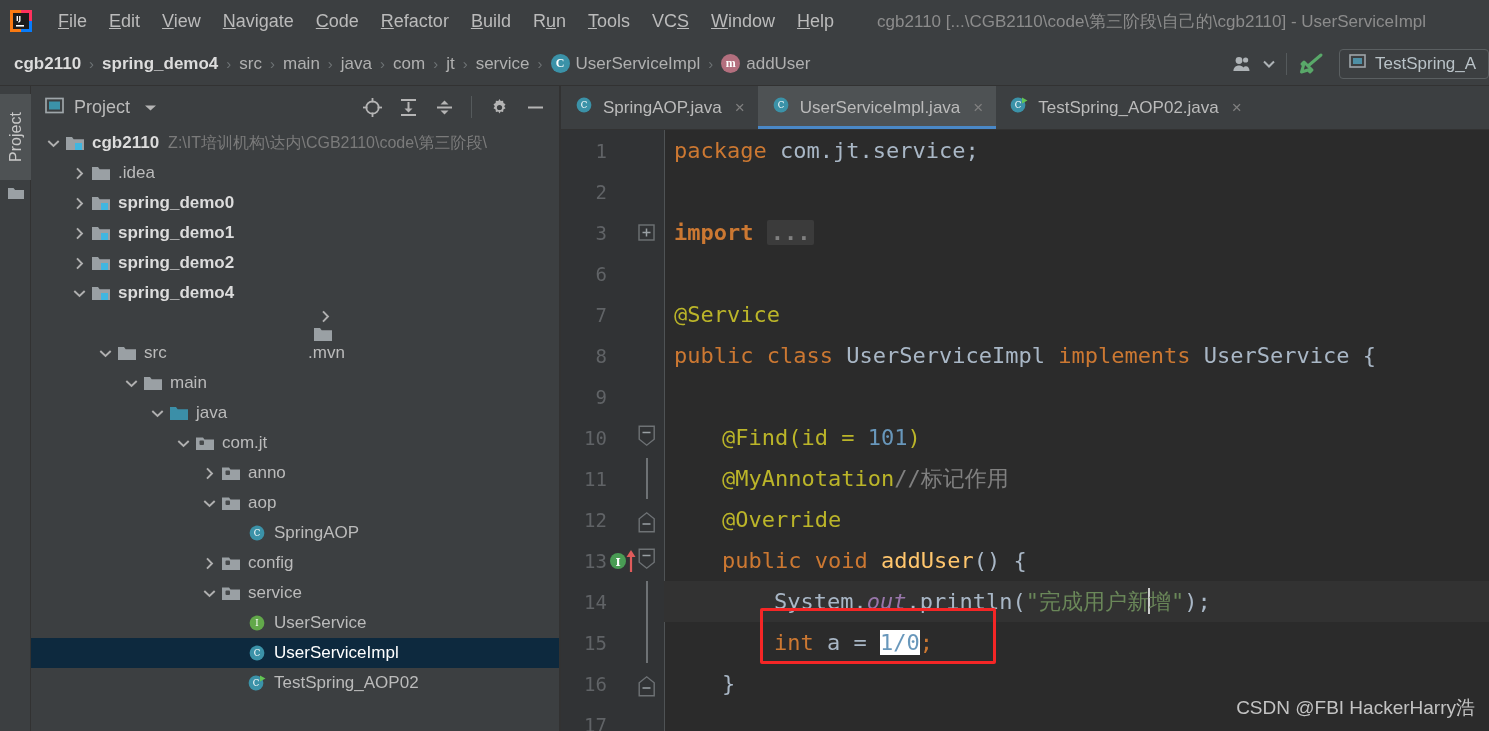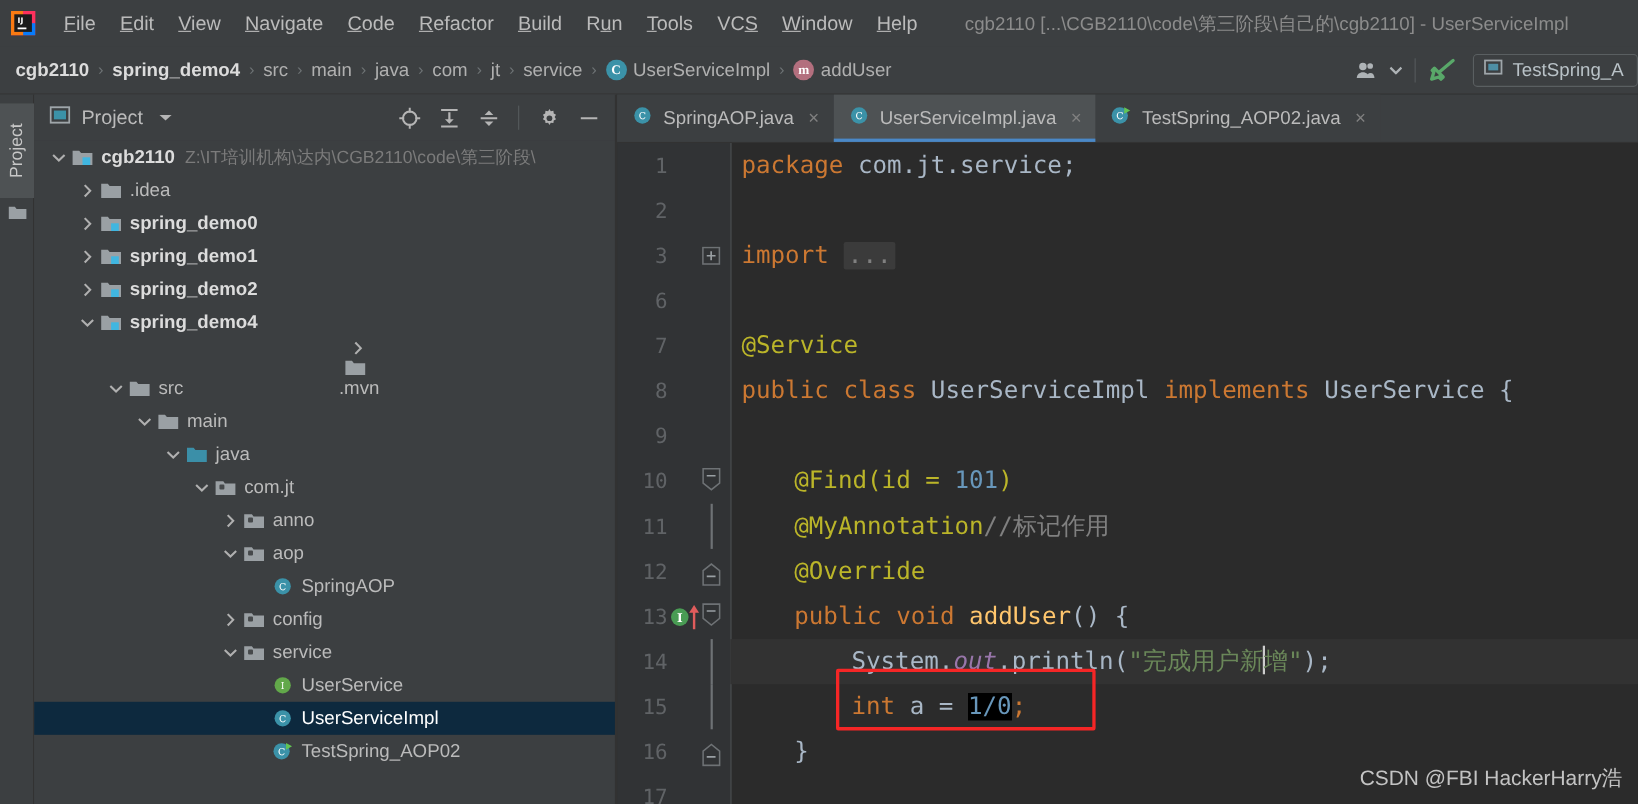--- a/index.html
+++ b/index.html
@@ -182,21 +182,21 @@
   .cls { color: #a9b7c6; }
   .meth { color: #ffc66d; }
   .num { color: #6897bb; }
   .str { color: #6a8759; }
   .cmt { color: #808080; }
   .fld { color: #9876aa; font-style: italic; }
   .plain { color: #a9b7c6; }
   .foldbox {
     background: #3b3b3b; color: #808080; padding: 0 4px; border-radius: 2px;
   }
-  .divhl { background: #000000; }
+  .divhl { background: #ffffff; }
   .caret-bar {
     display: inline-block; width: 2px; height: 26px; background: #cdcdcd;
     vertical-align: -5px; margin: 0 -1px;
   }
   .redbox {
     position: absolute; border: 3px solid #f52626; border-radius: 2px;
     pointer-events: none;
   }
   .watermark {
     position: absolute; right: 14px; bottom: 10px;
@@ -723,21 +723,21 @@
             <span class="gmark"></span>
           </div>
         </div>
       <div class="fold-strip"></div>
       <div class="code-lines">
 
         <div class="cline" style="top:0px;"><span class="kw">package</span><span class="plain"> com.jt.service;</span></div>
 
         <div class="cline" style="top:41px;"></div>
 
-        <div class="cline" style="top:82px;"><span class="kw">import</span><span> </span><span class="foldbox">...</span></div>
+        <div class="cline" style="top:82px;font-weight:bold;"><span class="kw">import</span><span> </span><span class="foldbox">...</span></div>
 
         <div class="cline" style="top:123px;"></div>
 
         <div class="cline" style="top:164px;"><span class="ann">@Service</span></div>
 
         <div class="cline" style="top:205px;"><span class="kw">public</span><span> </span><span class="kw">class</span><span> </span><span class="cls">UserServiceImpl</span><span> </span><span class="kw">implements</span><span> </span><span class="cls">UserService</span><span> </span><span class="plain">{</span></div>
 
         <div class="cline" style="top:246px;"></div>
 
         <div class="cline" style="top:287px;padding-left:58px;"><span class="ann">@Find(id = </span><span class="num">101</span><span class="ann">)</span></div>

